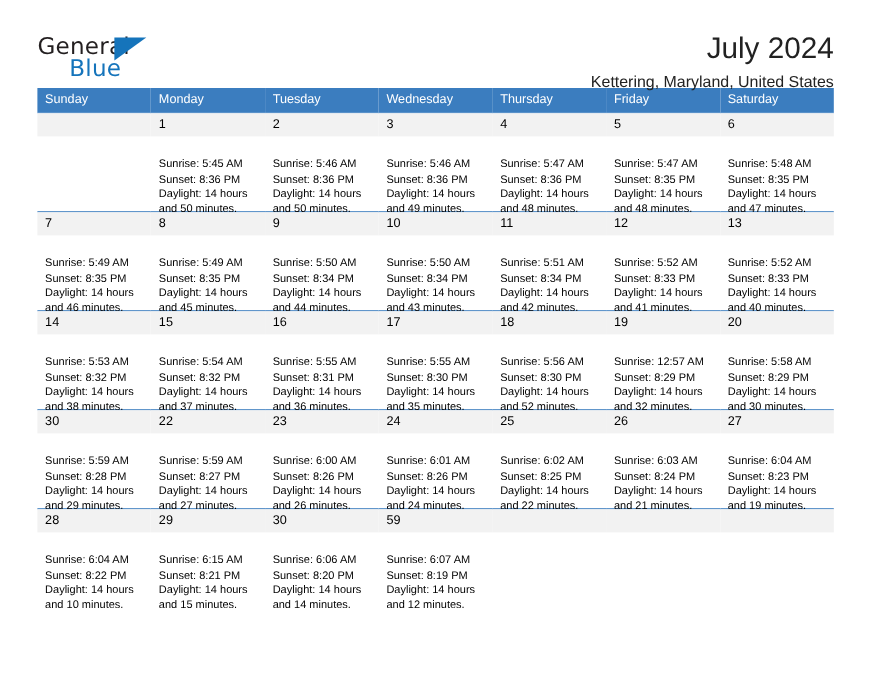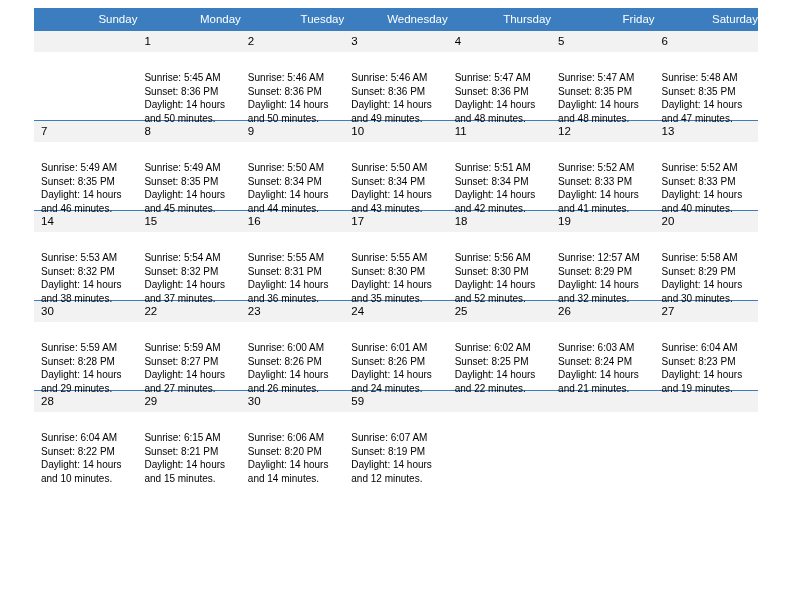--- a/index.html
+++ b/index.html
@@ -88,21 +88,21 @@
     margin-top: 8px;
     width: 724px;
     border-collapse: collapse;
     table-layout: fixed;
   }
   .calendar th {
     background: #3b7dbf;
     color: #ffffff;
     font-size: 11.5px;
     font-weight: normal;
-    text-align: right;
+    text-align: left;
     padding: 5px 0 5px 7px;
     height: 19px;
     box-sizing: border-box;
     border: none;
   }
   .calendar td {
     vertical-align: top;
     padding: 0;
     border: none;
     width: 103.4px;
@@ -138,20 +138,31 @@
   }
   .details div {
     white-space: nowrap;
   }
 </style>
 </head>
 <body>
 
 <div class="page">
 
+  <div class="header">
+    <div class="brand">
+      <span class="brand-general">General</span>
+      <span class="brand-flag"></span>
+      <span class="brand-blue">Blue</span>
+    </div>
+    <div class="title-block">
+      <div class="cal-title">July 2024</div>
+      <div class="cal-subtitle">Kettering, Maryland, United States</div>
+    </div>
+  </div>
 
   <table class="calendar">
     <thead>
       <tr id="weekday-row">
           <th>Sunday</th>
           <th>Monday</th>
           <th>Tuesday</th>
           <th>Wednesday</th>
           <th>Thursday</th>
           <th>Friday</th>

